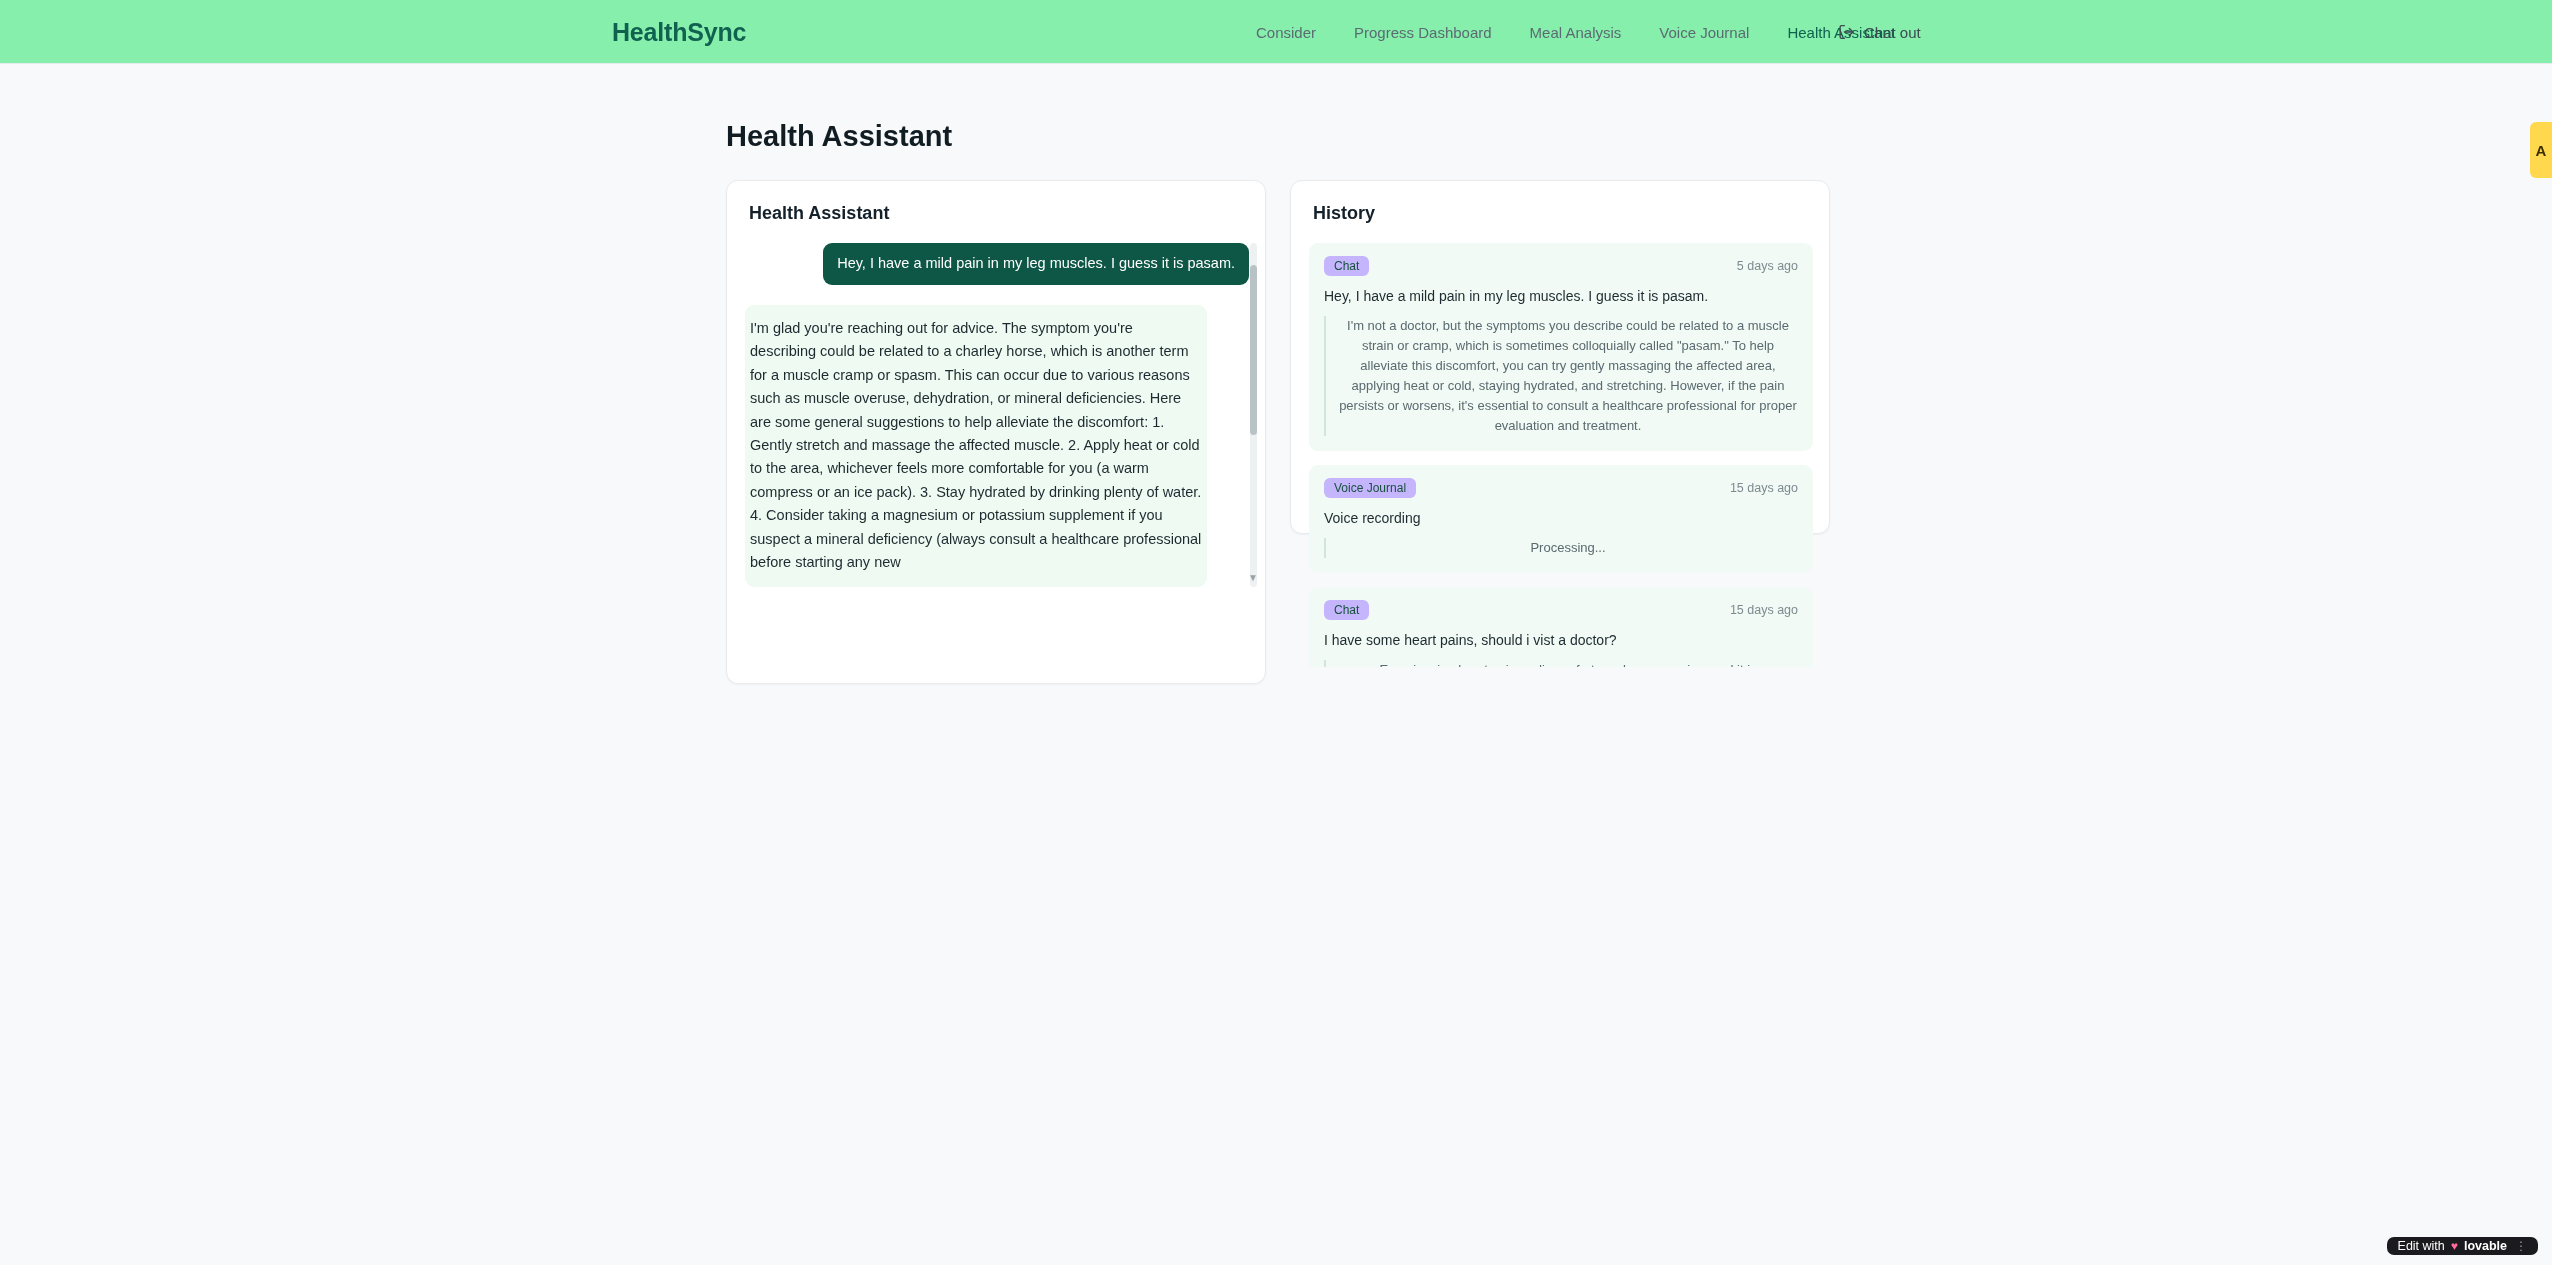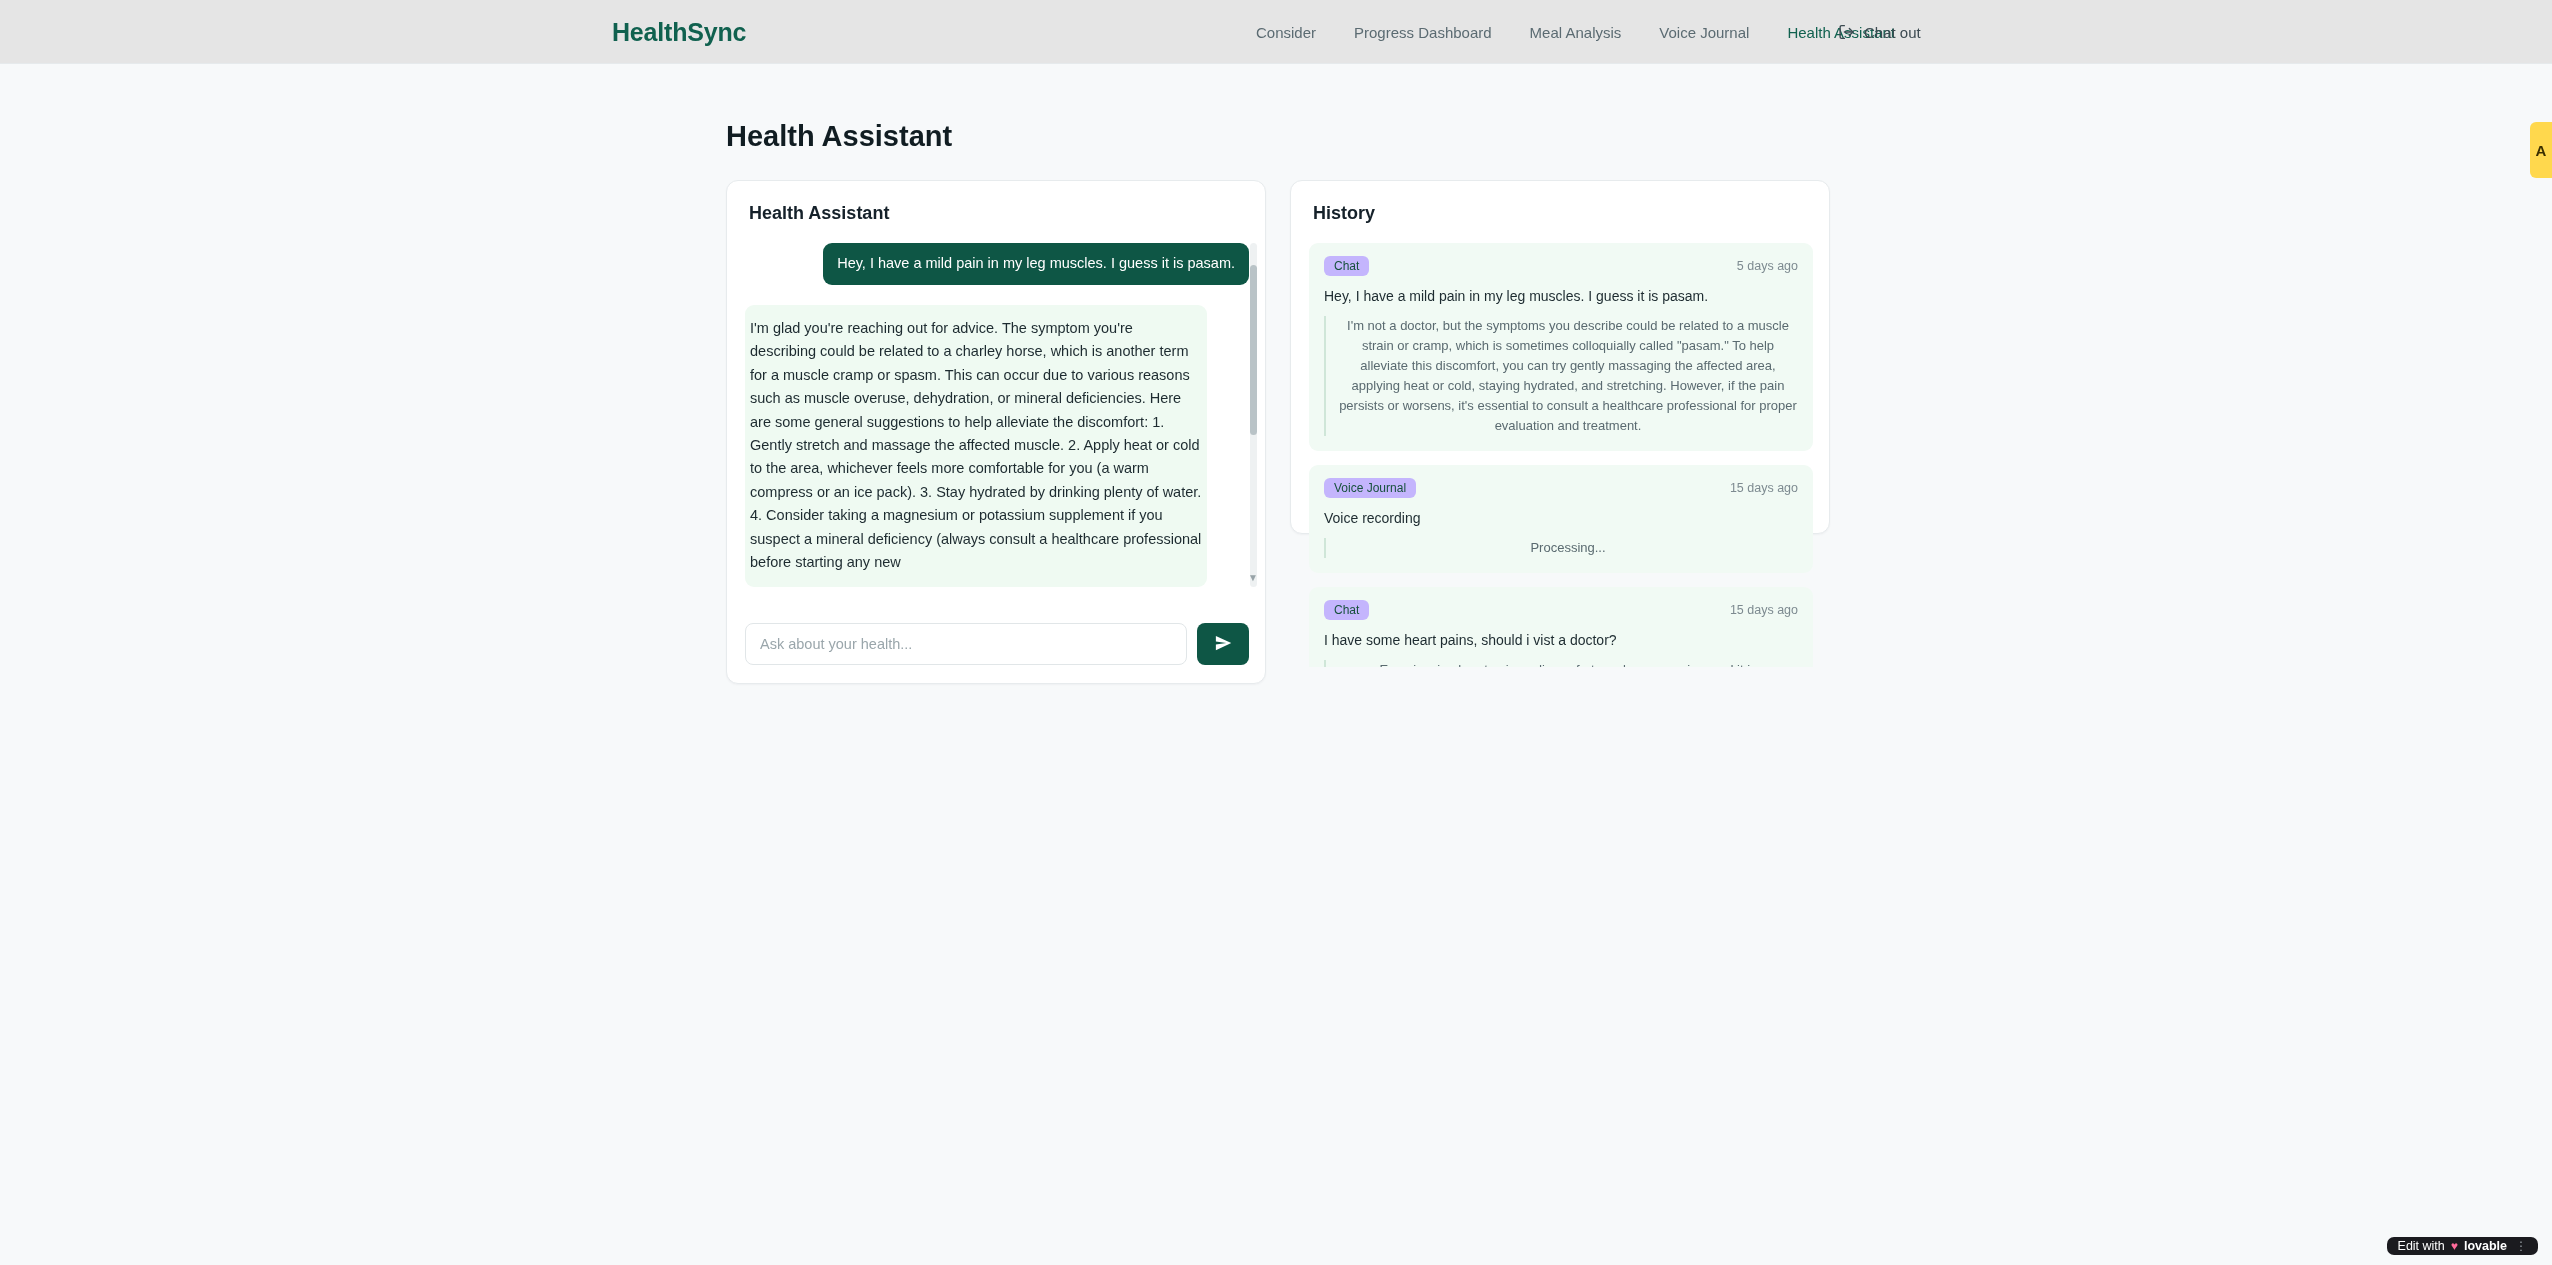--- a/index.html
+++ b/index.html
@@ -9,21 +9,21 @@
     background: #f7f9fa;
     font-family: "Liberation Sans", sans-serif;
     -webkit-font-smoothing: antialiased;
   }
   body { position: relative; overflow: hidden; }
 
   
   .navbar {
     position: absolute; top: 0; left: 0;
     width: 2552px; height: 64px;
-    background: #e5e5e5;
+    background: #86efac;
     border-bottom: 1px solid #e6eaec;
     display: flex; align-items: center;
   }
   .brand {
     position: absolute; left: 612px; top: 50%;
     transform: translateY(-50%);
     font-size: 25px; font-weight: bold; color: #10614f;
     letter-spacing: -0.2px;
     cursor: pointer;
   }
@@ -221,30 +221,20 @@
     <div class="bubble-row-bot">
       <div class="bubble-bot">I'm glad you're reaching out for advice. The symptom you're describing could be related to a charley horse, which is another term for a muscle cramp or spasm. This can occur due to various reasons such as muscle overuse, dehydration, or mineral deficiencies. Here are some general suggestions to help alleviate the discomfort: 1. Gently stretch and massage the affected muscle. 2. Apply heat or cold to the area, whichever feels more comfortable for you (a warm compress or an ice pack). 3. Stay hydrated by drinking plenty of water. 4. Consider taking a magnesium or potassium supplement if you suspect a mineral deficiency (always consult a healthcare professional before starting any new</div>
     </div>
   </div>
 
   <div class="chat-arrow up">▲</div>
   <div class="chat-track"></div>
   <div class="chat-thumb"></div>
   <div class="chat-arrow down">▼</div>
 
-  <div class="composer">
-    <input type="text" placeholder="Ask about your health..." style="">
-    <button class="send-btn">
-      <span>
-        <svg width="18" height="18" viewBox="0 0 24 24" fill="#ffffff">
-          <path d="M2.5 21.5L23 12 2.5 2.5 2.5 10l14 2-14 2z"></path>
-        </svg>
-      </span>
-    </button>
-  </div>
 </div>
 
 <div class="card history-card">
   <div class="card-title">History</div>
   <div class="history-scroll">
 
     <div class="history-item">
       <div class="hist-head">
         <span class="hist-badge">Chat</span>
         <span class="hist-time">5 days ago</span>

